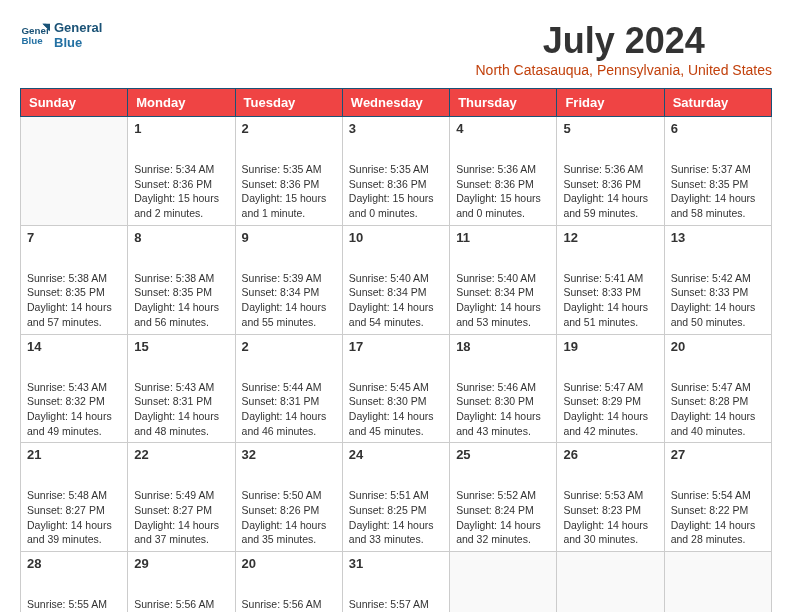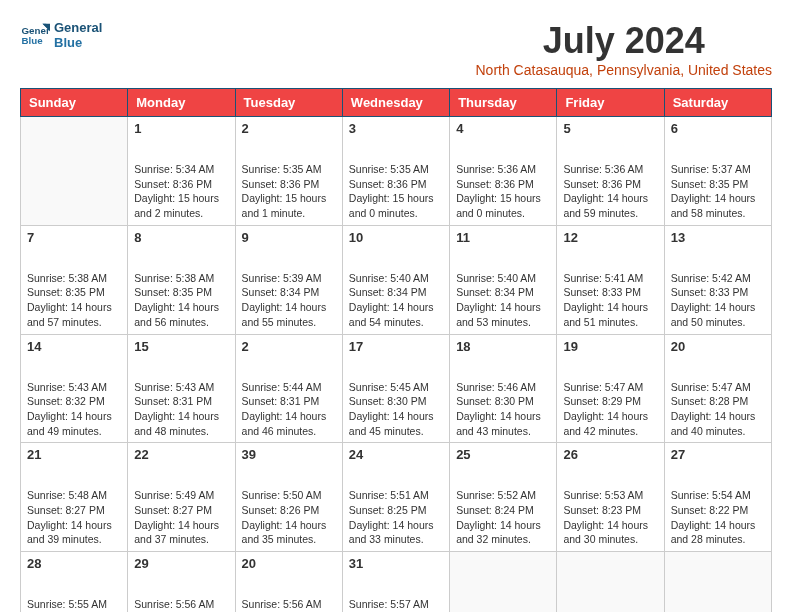--- a/index.html
+++ b/index.html
@@ -203,21 +203,21 @@
       <tr class="week-row">
         <td>
           <div class="day-num">21</div>
           <div class="day-info">Sunrise: 5:48 AM<br>Sunset: 8:27 PM<br>Daylight: 14 hours<br>and 39 minutes.</div>
         </td>
         <td>
           <div class="day-num">22</div>
           <div class="day-info">Sunrise: 5:49 AM<br>Sunset: 8:27 PM<br>Daylight: 14 hours<br>and 37 minutes.</div>
         </td>
         <td>
-          <div class="day-num">39</div>
+          <div class="day-num">32</div>
           <div class="day-info">Sunrise: 5:50 AM<br>Sunset: 8:26 PM<br>Daylight: 14 hours<br>and 35 minutes.</div>
         </td>
         <td>
           <div class="day-num">24</div>
           <div class="day-info">Sunrise: 5:51 AM<br>Sunset: 8:25 PM<br>Daylight: 14 hours<br>and 33 minutes.</div>
         </td>
         <td>
           <div class="day-num">25</div>
           <div class="day-info">Sunrise: 5:52 AM<br>Sunset: 8:24 PM<br>Daylight: 14 hours<br>and 32 minutes.</div>
         </td>

